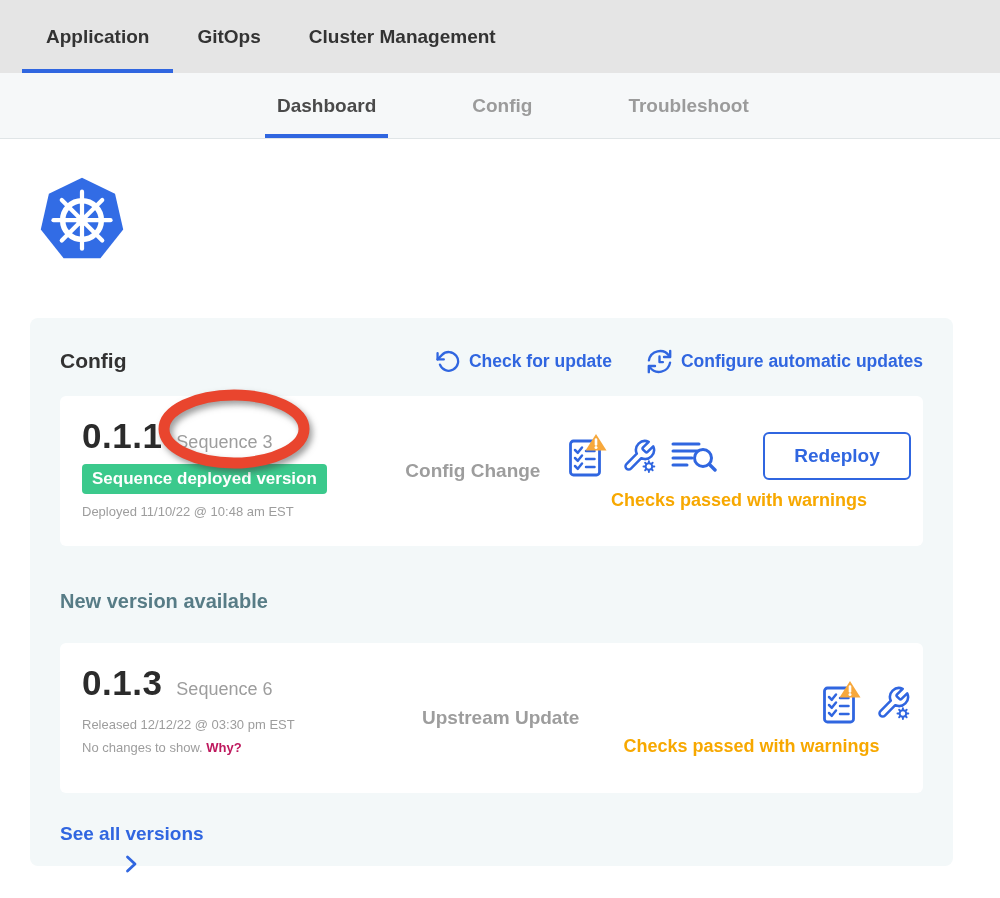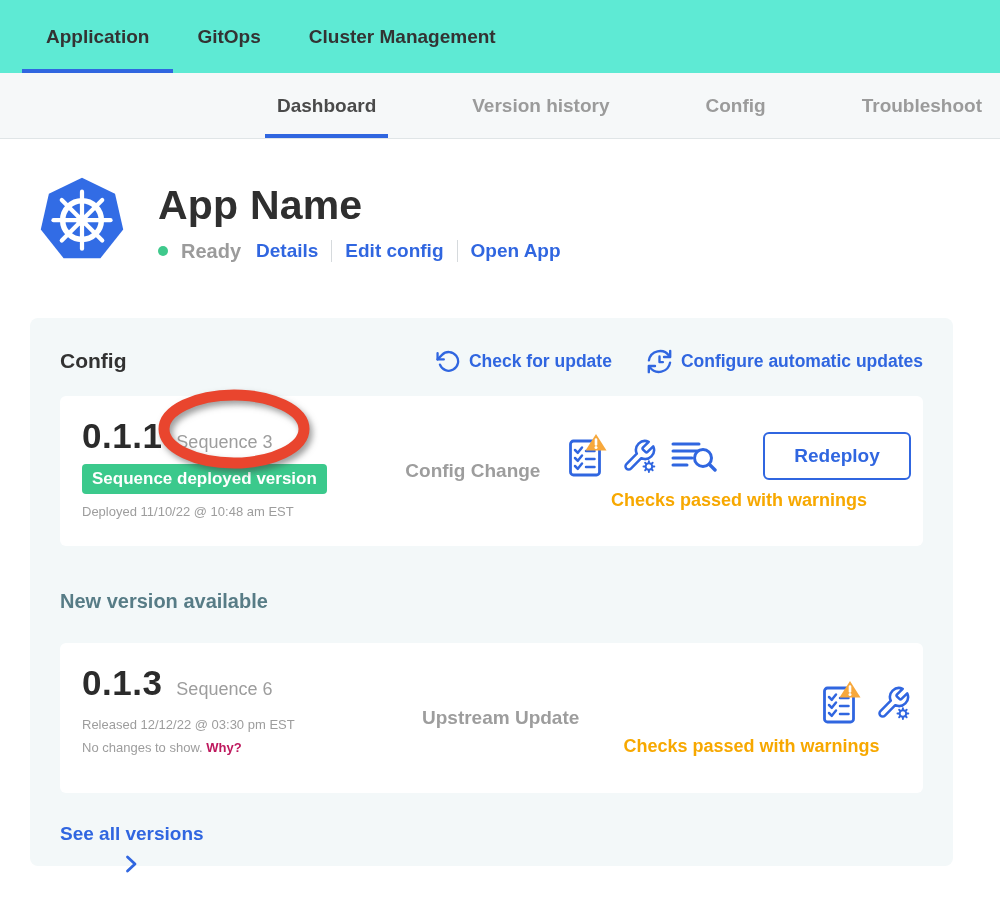--- a/index.html
+++ b/index.html
@@ -5,21 +5,21 @@
   * { box-sizing: border-box; }
   html,body { margin:0; padding:0; }
   body {
     width:1000px; height:898px; position:relative; overflow:hidden;
     background:#ffffff; font-family:"Liberation Sans", sans-serif; color:#323232;
     cursor:default;
   }
   svg { display:block; }
 
   
-  .topnav { height:73px; background:#5eead4; display:flex; align-items:stretch; padding-left:22px; }
+  .topnav { height:73px; background:#e5e5e5; display:flex; align-items:stretch; padding-left:22px; }
   .topnav .tab { position:relative; display:flex; align-items:center; padding:0 24px;
     font-size:19px; font-weight:700; color:#333; cursor:pointer; white-space:nowrap; }
   .topnav .tab.active::after { content:""; position:absolute; left:0; right:0; bottom:0;
     height:4px; background:#3066e0; }
 
   
   .subnav { height:66px; background:#f6f8f9; border-bottom:1px solid #e0e5e7;
     display:flex; align-items:stretch; padding-left:265px; gap:72px; white-space:nowrap; }
   .subnav .tab { position:relative; display:flex; align-items:center; padding:0 12px;
     font-size:19px; font-weight:600; color:#9b9b9b; cursor:pointer; }
@@ -84,21 +84,20 @@
 <body>
 
 <nav class="topnav">
   <div class="tab active">Application</div>
   <div class="tab">GitOps</div>
   <div class="tab">Cluster Management</div>
 </nav>
 
 <nav class="subnav">
   <div class="tab active">Dashboard</div>
-  <div class="tab">Version history</div>
   <div class="tab">Config</div>
   <div class="tab">Troubleshoot</div>
 </nav>
 
 <header class="app-header">
   <span>
     <svg width="92" height="92" viewBox="0 0 100 100" aria-hidden="true">
       <polygon points="50,2 85.9,19.3 94.8,58.2 70,89.4 30,89.4 5.2,58.2 14,19.3" fill="#326ce5"></polygon>
       <g stroke="#ffffff" stroke-width="4.6" stroke-linecap="round">
         <line x1="50" y1="48" x2="50" y2="17"></line>
@@ -107,32 +106,20 @@
         <line x1="50" y1="48" x2="72" y2="70"></line>
         <line x1="50" y1="48" x2="50" y2="79"></line>
         <line x1="50" y1="48" x2="28" y2="70"></line>
         <line x1="50" y1="48" x2="19" y2="48"></line>
         <line x1="50" y1="48" x2="28" y2="26"></line>
       </g>
       <circle cx="50" cy="48" r="21" fill="none" stroke="#ffffff" stroke-width="6"></circle>
       <circle cx="50" cy="48" r="6.5" fill="#ffffff"></circle>
     </svg>
   </span>
-  <div>
-    <h1 class="app-title">App Name</h1>
-    <div class="status-row">
-      <span class="status-dot"></span>
-      <span class="status-text">Ready</span>
-      <span class="hlink">Details</span>
-      <span class="vdiv"></span>
-      <span class="hlink">Edit config</span>
-      <span class="vdiv"></span>
-      <span class="hlink">Open App</span>
-    </div>
-  </div>
 </header>
 
 <section class="version-card">
 
   <div class="vc-header">
     <div class="vc-title">Config</div>
     <div class="vc-links">
       <span class="vc-link">
         <span>
           <svg width="25" height="25" viewBox="0 0 24 24" fill="none" stroke="#3066e0" stroke-width="2.2" stroke-linecap="round" stroke-linejoin="round">

